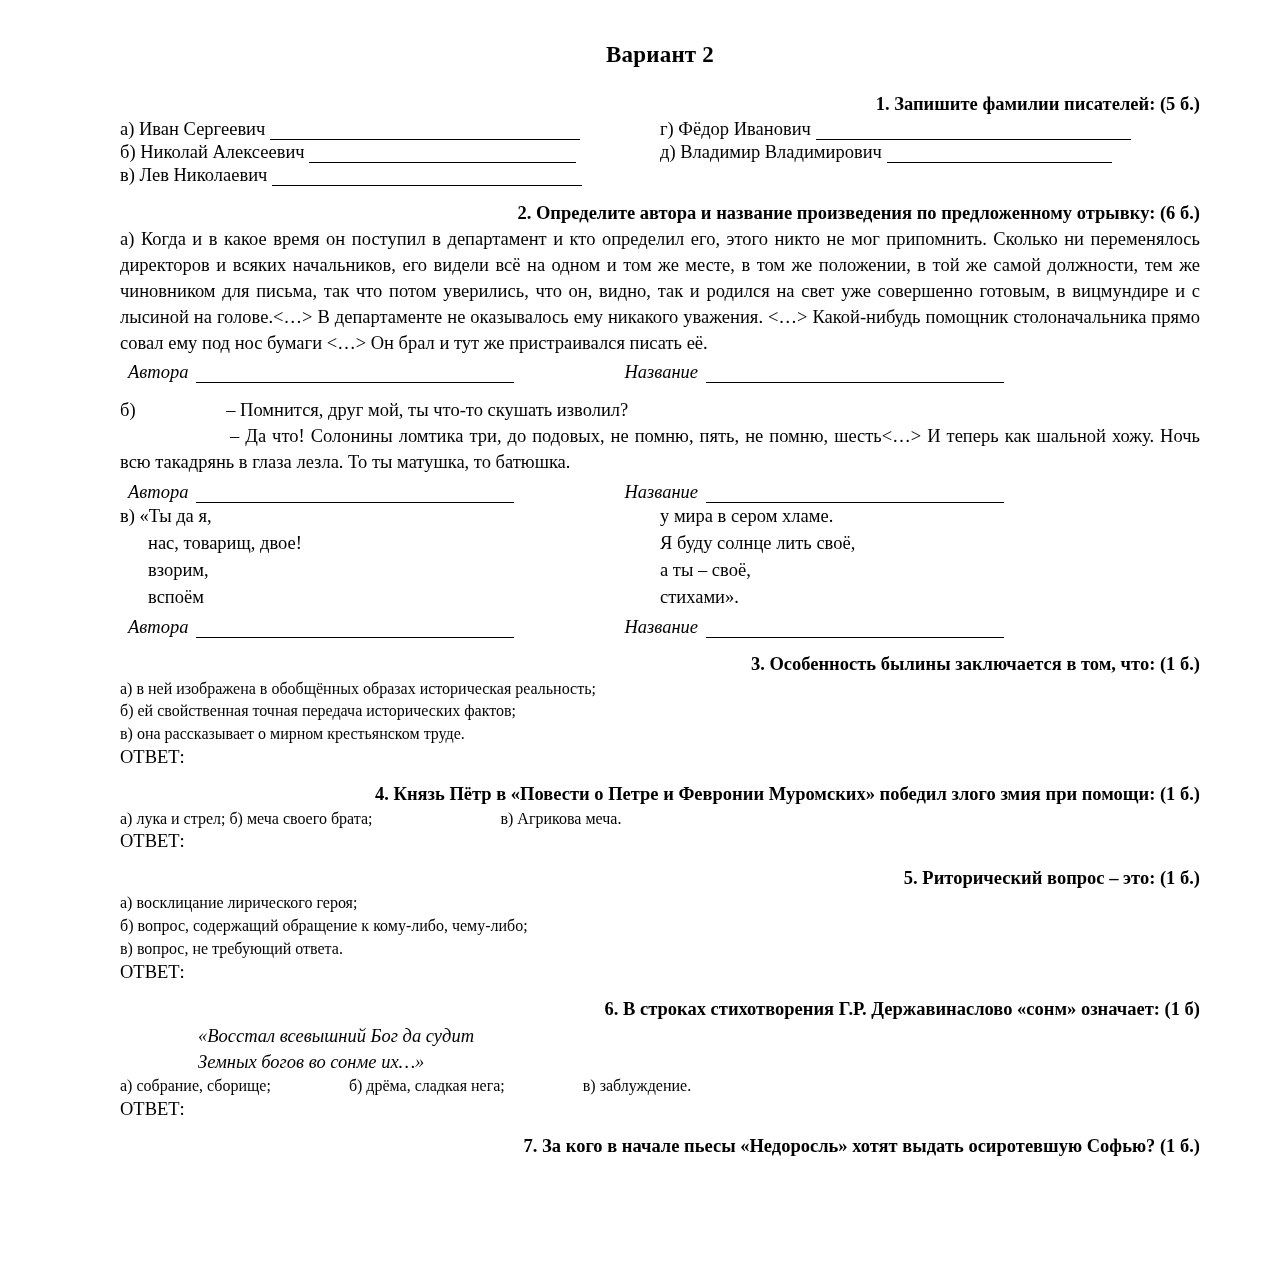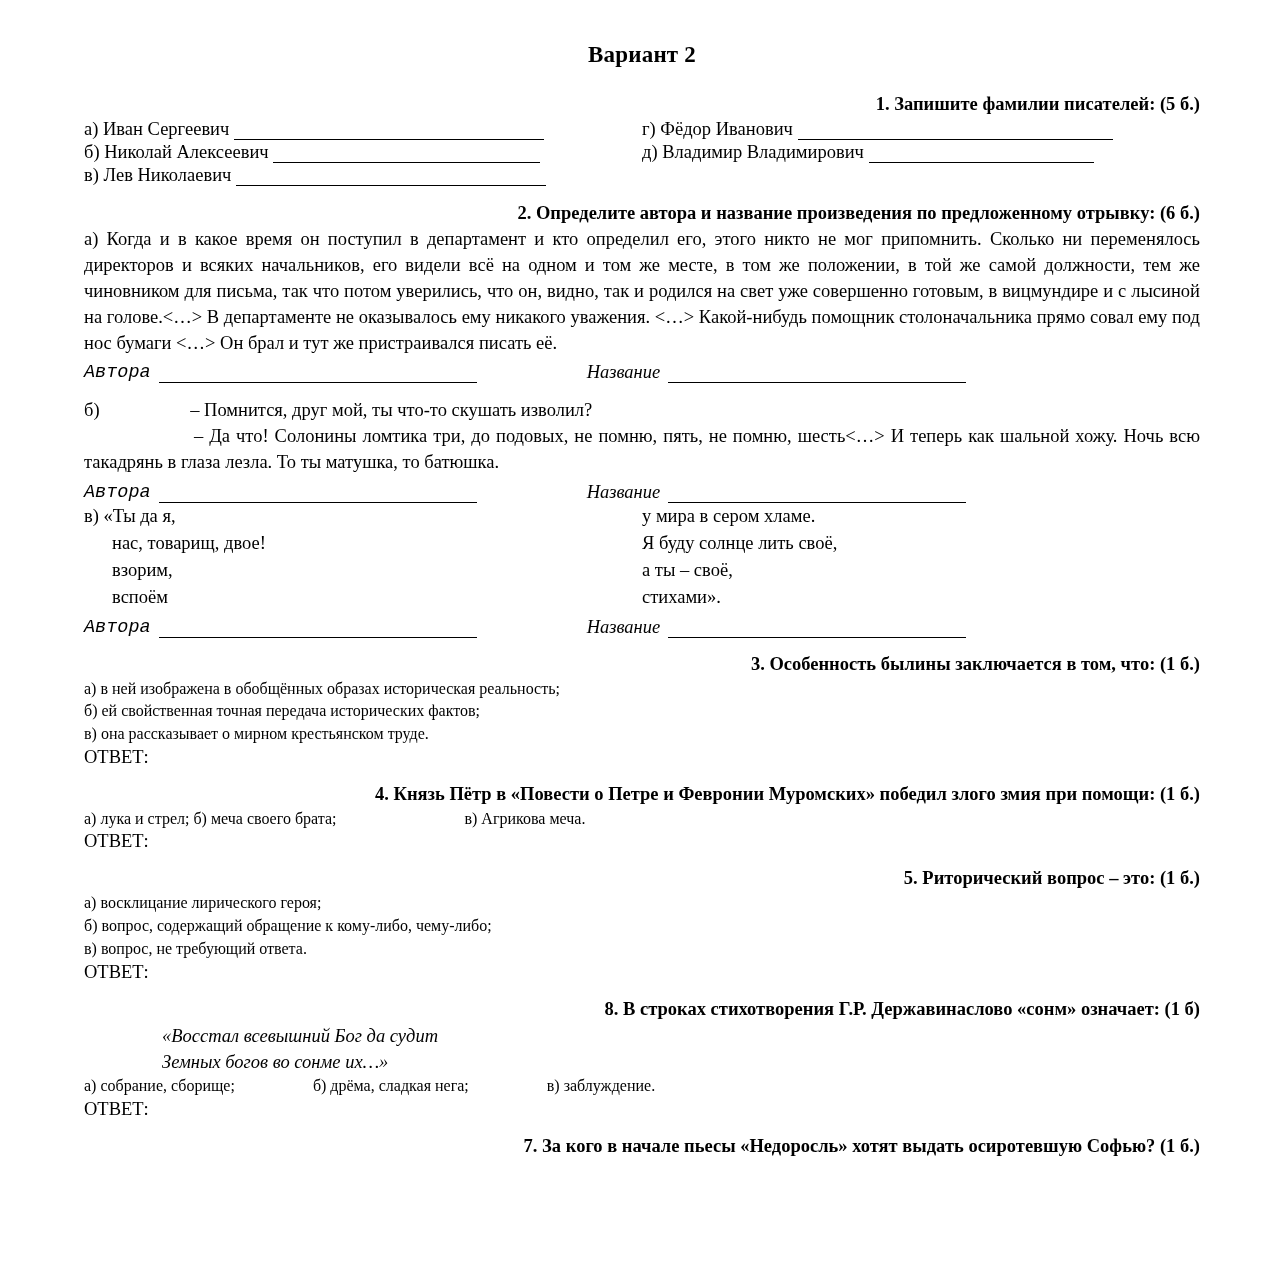--- a/index.html
+++ b/index.html
@@ -9,21 +9,21 @@
   }
   body {
     width: 1280px;
     min-height: 1280px;
     font-family: "Liberation Serif", "DejaVu Serif", serif;
     color: #000000;
   }
   .page {
     width: 1280px;
     box-sizing: border-box;
-    padding: 34px 80px 10px 84px;
+    padding: 34px 80px 10px 120px;
   }
   .doc-title {
     text-align: center;
     font-weight: bold;
     font-size: 23px;
     margin: 8px 0 26px 0;
     letter-spacing: 0.2px;
   }
   .q-head {
     font-weight: bold;
@@ -71,21 +71,21 @@
   .at-row {
     display: flex;
     align-items: flex-end;
     margin: 6px 0 0 0;
     font-size: 18.5px;
   }
   .at-row .lbl {
     font-style: italic;
     padding-left: 0;
   }
-  .at-row .lbl.first { margin-left: 0; font-family: Liberation Mono, monospace; }
+  .at-row .lbl.first { margin-left: 8px; }
   .at-row .rule {
     border-bottom: 1px solid #000;
     height: 16px;
     margin-left: 8px;
   }
   .at-row .rule.a { width: 318px; }
   .at-row .rule.t { width: 298px; }
   .at-row .spacer { width: 110px; }
   .poem-wrap {
     display: flex;
@@ -233,21 +233,21 @@
 
   <div class="q-block">
     <div class="q-head">5. Риторический вопрос – это: (1 б.)</div>
     <div class="opt">а) восклицание лирического героя;</div>
     <div class="opt">б) вопрос, содержащий обращение к кому-либо, чему-либо;</div>
     <div class="opt">в) вопрос, не требующий ответа.</div>
     <div class="answer">ОТВЕТ:</div>
   </div>
 
   <div class="q-block">
-    <div class="q-head">8. В строках стихотворения Г.Р. Державинаслово «сонм» означает: (1 б)</div>
+    <div class="q-head">6. В строках стихотворения Г.Р. Державинаслово «сонм» означает: (1 б)</div>
     <div class="verse-q6">«Восстал всевышний Бог да судит</div>
     <div class="verse-q6">Земных богов во сонме их…»</div>
     <div class="opt">
       <span>а) собрание, сборище;</span>
       <span style="display:inline-block; width:70px"></span>
       <span>б) дрёма, сладкая нега;</span>
       <span style="display:inline-block; width:70px"></span>
       <span>в) заблуждение.</span>
     </div>
     <div class="answer">ОТВЕТ:</div>

